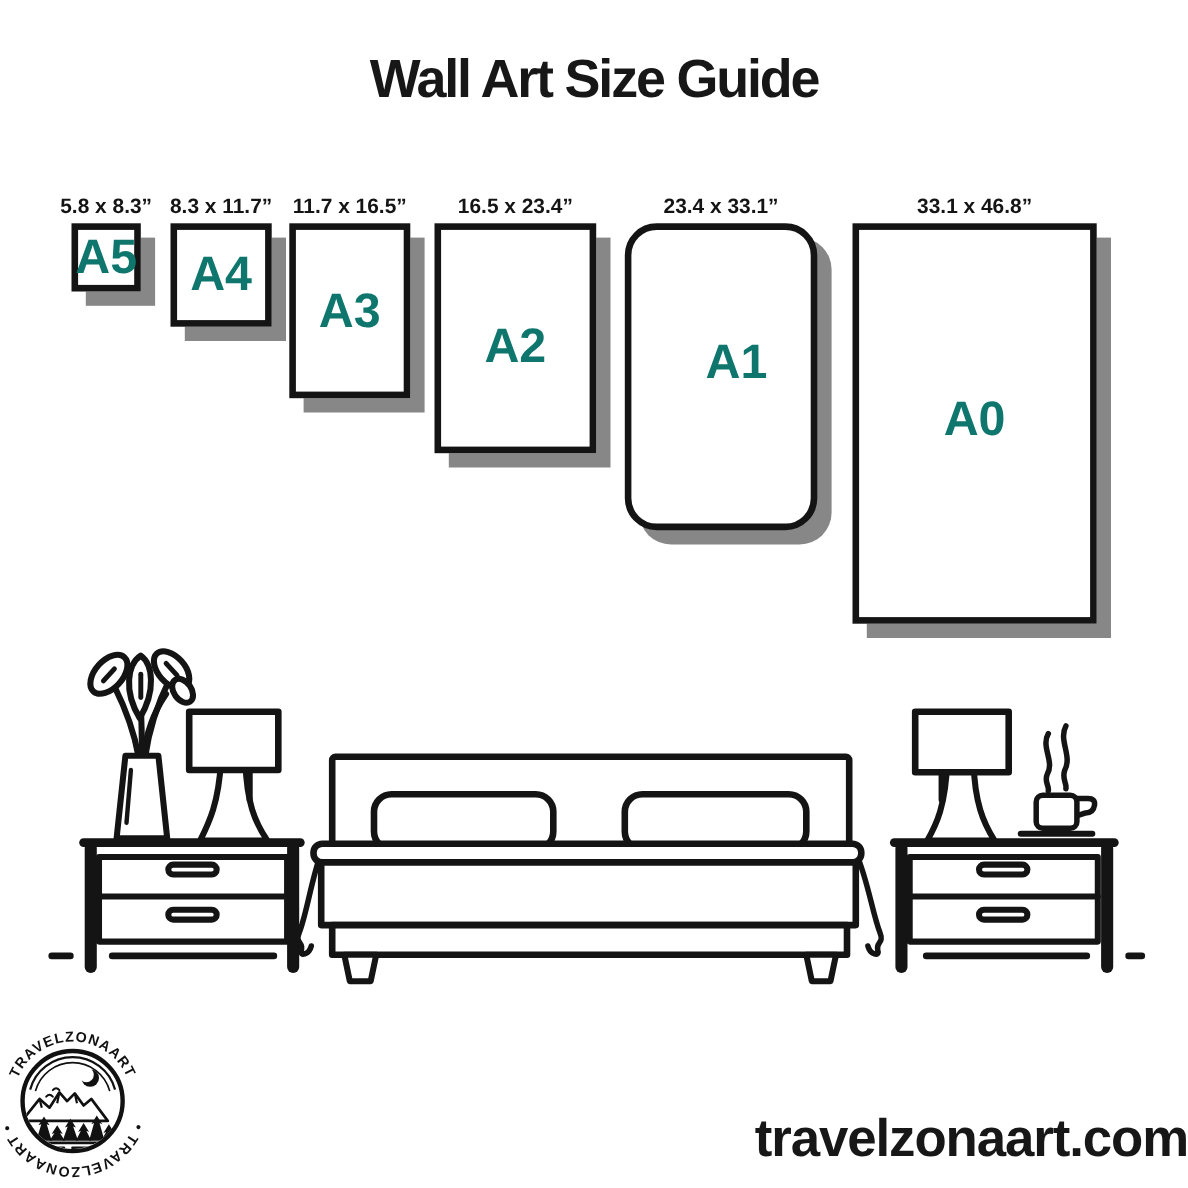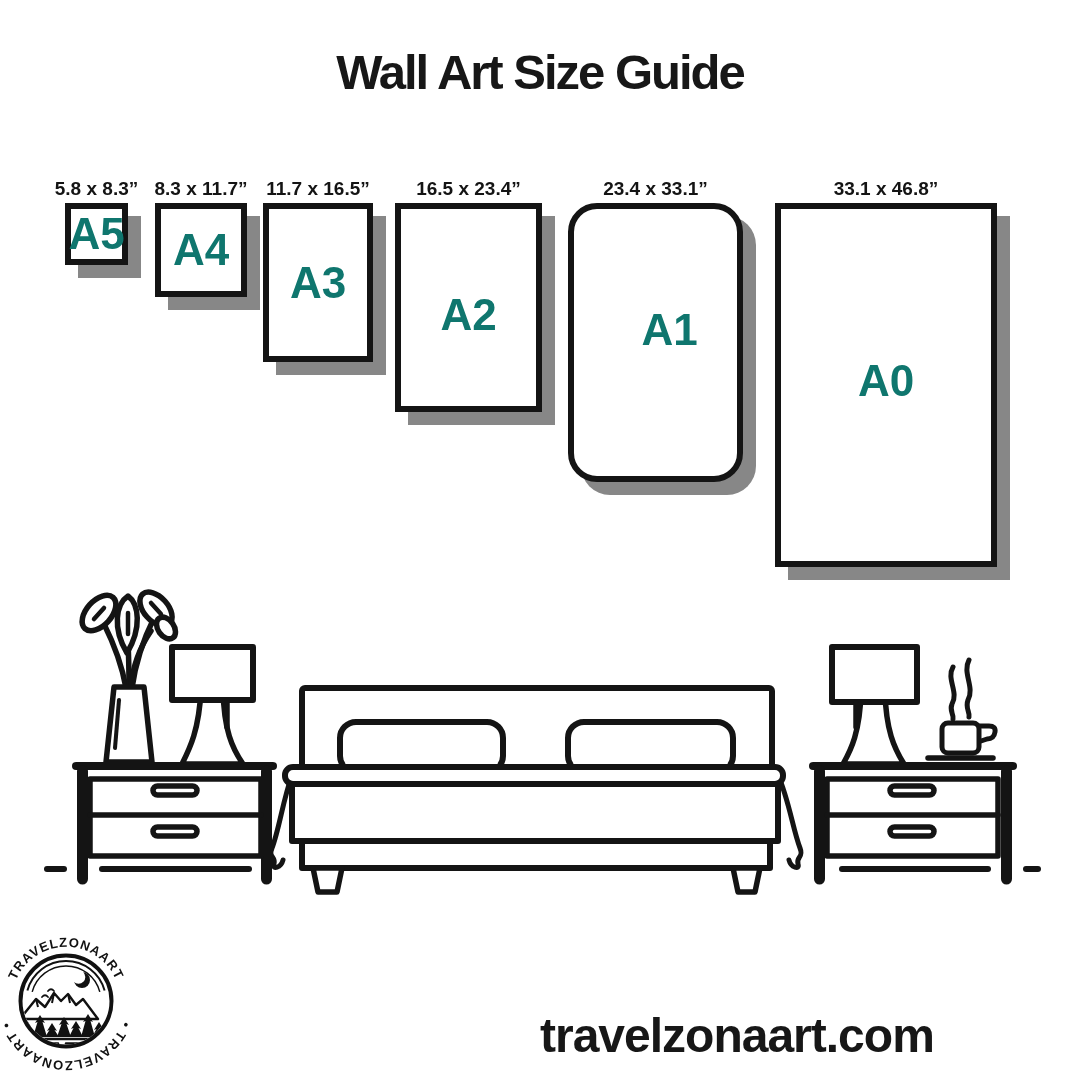--- a/index.html
+++ b/index.html
@@ -28,21 +28,21 @@
   }
   .letter{font-size:44px;font-weight:bold;color:#0f766e;}
   .f-a2 .letter{transform:translateY(-7px);margin-top:28px;}
   .f-a1 .letter{transform:translateY(-13px);margin-left:28px;}
   .f-a0 .letter{transform:translateY(-4px);}
   .scene{position:absolute;left:0;top:580px;width:1080px;height:330px;}
   .logo{position:absolute;left:2px;top:933px;width:130px;height:140px;}
   .logo-text{font-family:"Liberation Sans",sans-serif;font-size:13px;font-weight:bold;
     letter-spacing:1px;fill:#111111;}
   .website{
-    position:absolute;left:540px;top:1008px;width:540px;text-align:left;
+    position:absolute;left:540px;top:1008px;width:540px;text-align:right;
     font-size:48px;font-weight:800;letter-spacing:-1px;color:#171717;
   }
   .ink{stroke:#141414;fill:none;stroke-linecap:round;stroke-linejoin:round;}
 </style>
 </head>
 <body>
 
 <div class="title">Wall Art Size Guide</div>
 
 <div class="frame f-a5">

